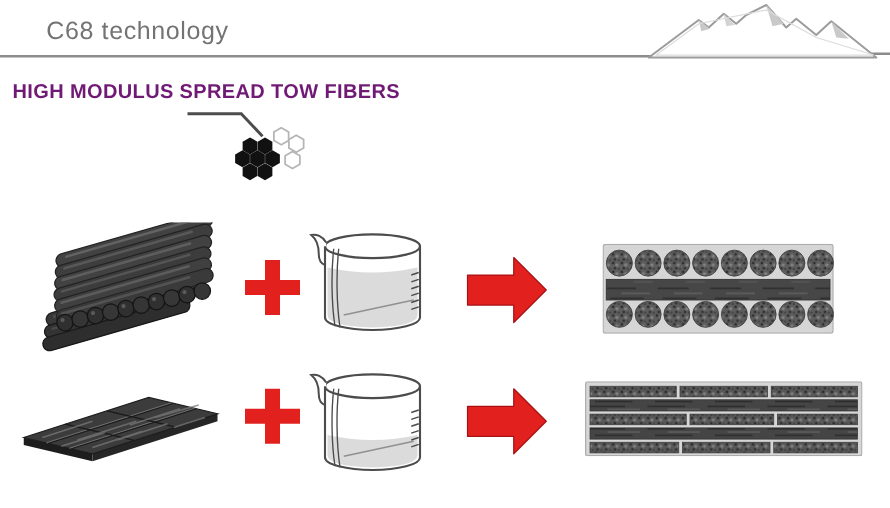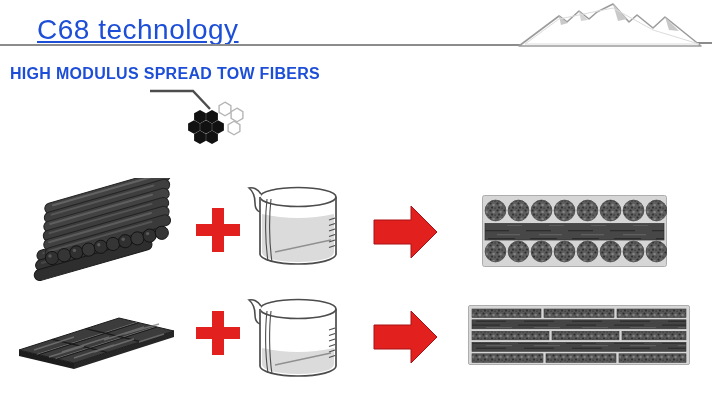--- a/index.html
+++ b/index.html
@@ -1,24 +1,24 @@
 <!DOCTYPE html>
 <html><head>
 <meta charset="utf-8">
 <style>
   html,body{margin:0;padding:0;}
   body{width:712px;height:406px;background:#ffffff;overflow:hidden;
        font-family:"Liberation Sans","DejaVu Sans",sans-serif;}
   .page{position:relative;width:712px;height:406px;background:#fff;}
   .abs{position:absolute;}
-  .title{left:37px;top:14px;font-size:28px;color:#1d4ed8;letter-spacing:.5px;text-decoration:underline;}
+  .title{left:37px;top:14px;font-size:20px;color:#737373;letter-spacing:.5px;}
   .rule{top:44px;height:2px;background:#8c8c8c;}
   .rule-main{left:0;width:531px;}
   .rule-stub{left:694px;width:18px;top:42px;}
-  .subtitle{left:10px;top:65px;font-size:16px;font-weight:bold;color:#1d4ed8;
+  .subtitle{left:10px;top:65px;font-size:16px;font-weight:bold;color:#701a75;
             letter-spacing:.3px;}
   svg{display:block;}
 </style>
 </head>
 <body>
 
 <div class="page">
 
   <div class="abs title">C68 technology</div>
   <div class="abs rule rule-main"></div>

